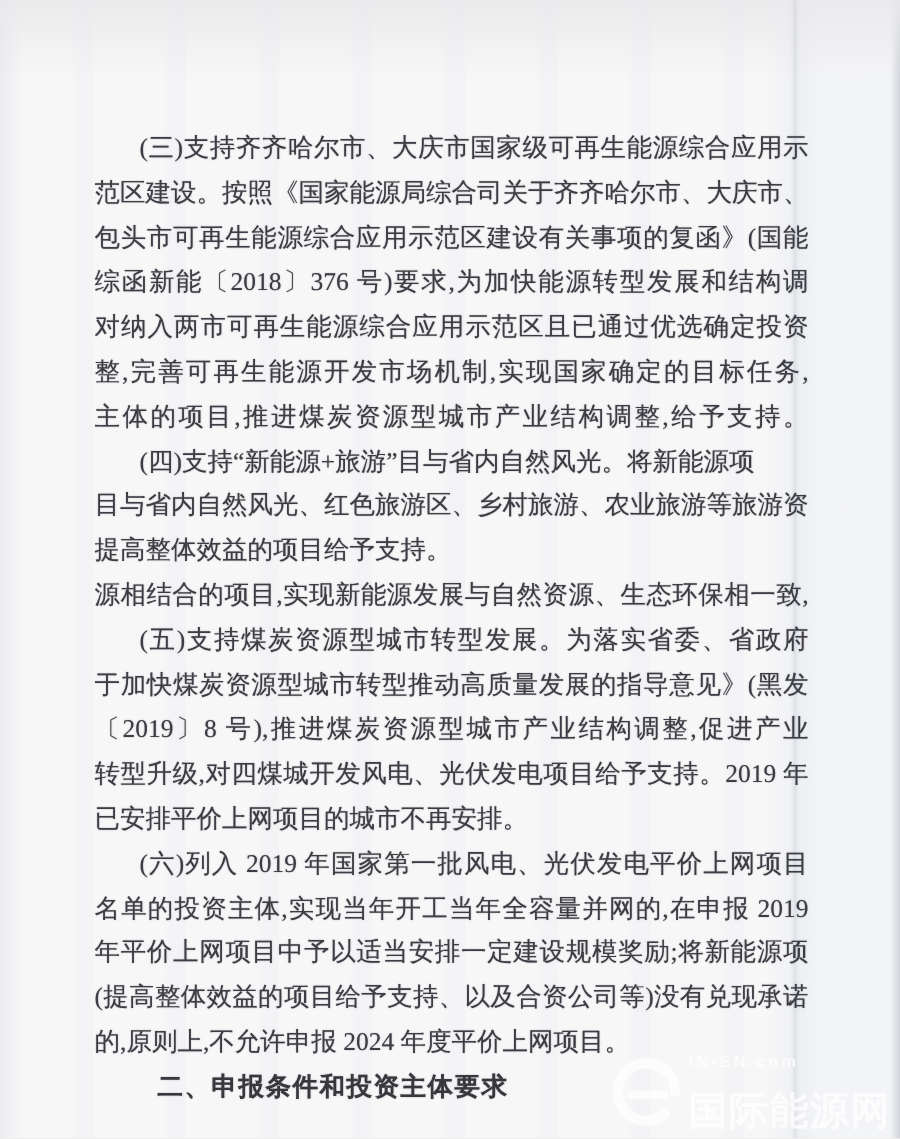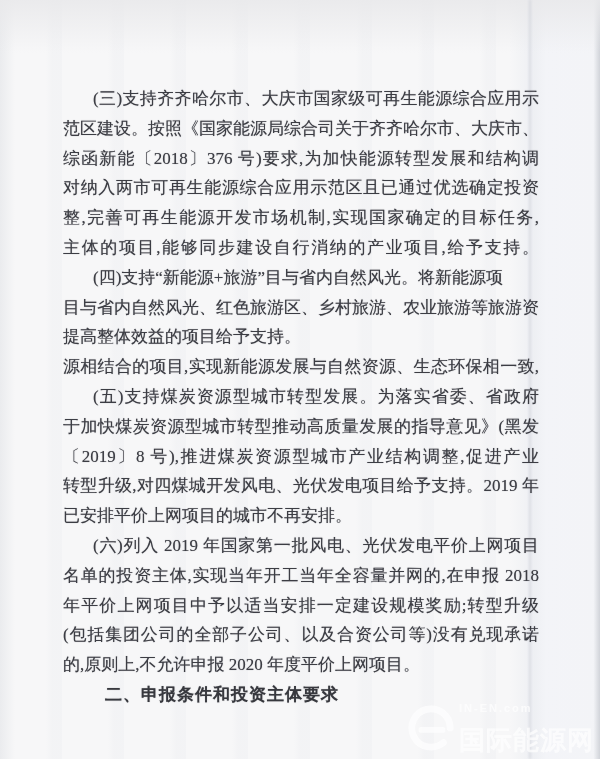--- a/index.html
+++ b/index.html
@@ -62,44 +62,45 @@
 
 <div class="page">
 
   <div class="fold-line"></div>
 
   <div class="text-block">
 
   <div class="para">
         <div class="line indent fill">(三)支持齐齐哈尔市、大庆市国家级可再生能源综合应用示</div>
         <div class="line fill">范区建设。按照《国家能源局综合司关于齐齐哈尔市、大庆市、</div>
+        <div class="line fill">包头市可再生能源综合应用示范区建设有关事项的复函》(国能</div>
         <div class="line fill">综函新能〔2018〕376 号)要求,为加快能源转型发展和结构调</div>
         <div class="line fill">对纳入两市可再生能源综合应用示范区且已通过优选确定投资</div>
         <div class="line fill">整,完善可再生能源开发市场机制,实现国家确定的目标任务,</div>
-        <div class="line fill">主体的项目,能够同步建设自行消纳的产业项目,给予支持。</div>
+        <div class="line fill">主体的项目,推进煤炭资源型城市产业结构调整,给予支持。</div>
       </div>
       <div class="para">
         <div class="line indent">(四)支持“新能源+旅游”目与省内自然风光。将新能源项</div>
         <div class="line fill">目与省内自然风光、红色旅游区、乡村旅游、农业旅游等旅游资</div>
         <div class="line">提高整体效益的项目给予支持。</div>
         <div class="line fill">源相结合的项目,实现新能源发展与自然资源、生态环保相一致,</div>
       </div>
       <div class="para">
         <div class="line indent fill">(五)支持煤炭资源型城市转型发展。为落实省委、省政府《关</div>
         <div class="line fill">于加快煤炭资源型城市转型推动高质量发展的指导意见》(黑发</div>
         <div class="line fill">〔2019〕8 号),推进煤炭资源型城市产业结构调整,促进产业</div>
         <div class="line fill">转型升级,对四煤城开发风电、光伏发电项目给予支持。2019 年</div>
         <div class="line">已安排平价上网项目的城市不再安排。</div>
       </div>
       <div class="para">
         <div class="line indent fill">(六)列入 2019 年国家第一批风电、光伏发电平价上网项目</div>
-        <div class="line fill">名单的投资主体,实现当年开工当年全容量并网的,在申报 2018</div>
-        <div class="line fill">年平价上网项目中予以适当安排一定建设规模奖励;转型升级</div>
-        <div class="line fill">(包括集团公司的全部子公司、以及合资公司等)没有兑现承诺</div>
-        <div class="line">的,原则上,不允许申报 2020 年度平价上网项目。</div>
+        <div class="line fill">名单的投资主体,实现当年开工当年全容量并网的,在申报 2019</div>
+        <div class="line fill">年平价上网项目中予以适当安排一定建设规模奖励;将新能源项</div>
+        <div class="line fill">(提高整体效益的项目给予支持、以及合资公司等)没有兑现承诺</div>
+        <div class="line">的,原则上,不允许申报 2024 年度平价上网项目。</div>
       </div>
       <div class="para bold">
         <div class="line indent">二、申报条件和投资主体要求</div>
       </div>
     </div>
 
   <div class="watermark">
     <svg class="wm-logo" viewBox="0 0 48 48" fill="none" xmlns="http://www.w3.org/2000/svg">
       <path d="M44 24a20 20 0 1 0-7 15.2" stroke="#ffffff" stroke-width="7" stroke-linecap="round"></path>
       <path d="M14 26h22" stroke="#ffffff" stroke-width="6" stroke-linecap="round"></path>

